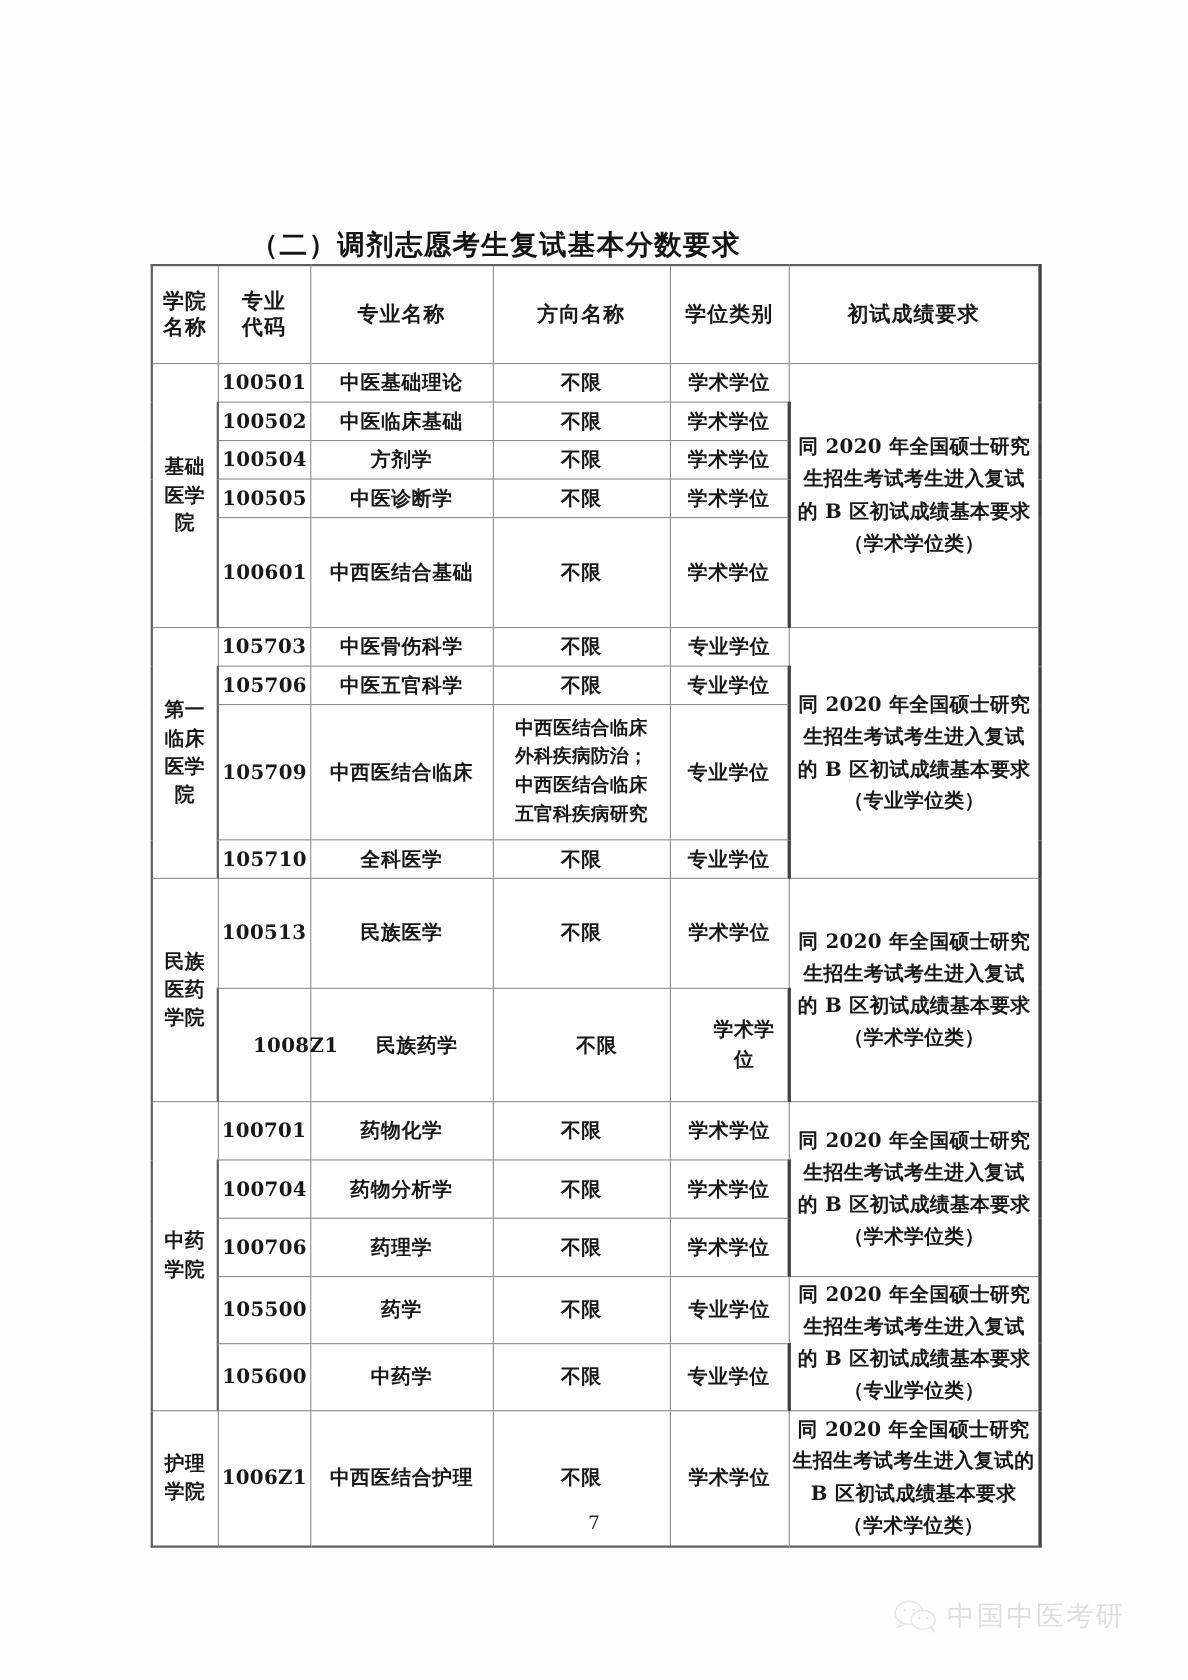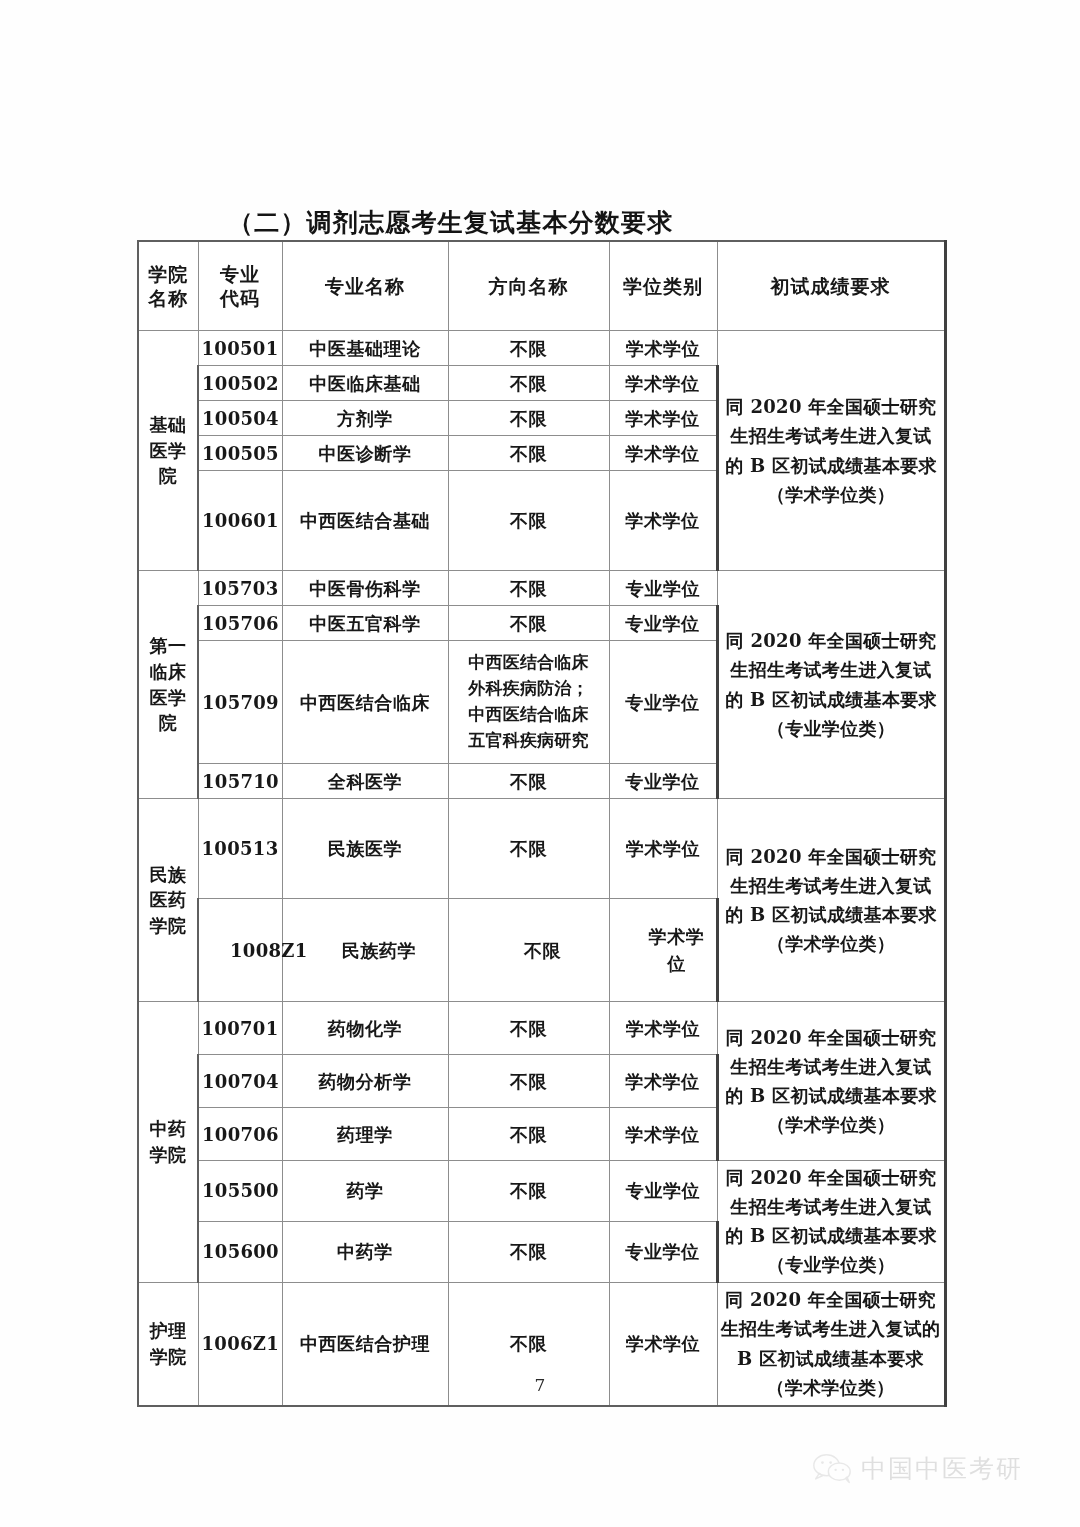--- a/index.html
+++ b/index.html
@@ -112,20 +112,21 @@
     top: 1375px;
     text-align: center;
     font-size: 17px;
     color: #2b2b2b;
   }
   .watermark {
     position: absolute;
     left: 812px;
     top: 1452px;
     display: flex;
+    align-items: center;
     gap: 9px;
     opacity: 0.30;
   }
   .watermark .wm-text {
     font-size: 25px;
     letter-spacing: 2px;
     color: #9a9a9a;
     font-family: "DejaVu Sans", "Liberation Sans", sans-serif;
     white-space: nowrap;
   }

